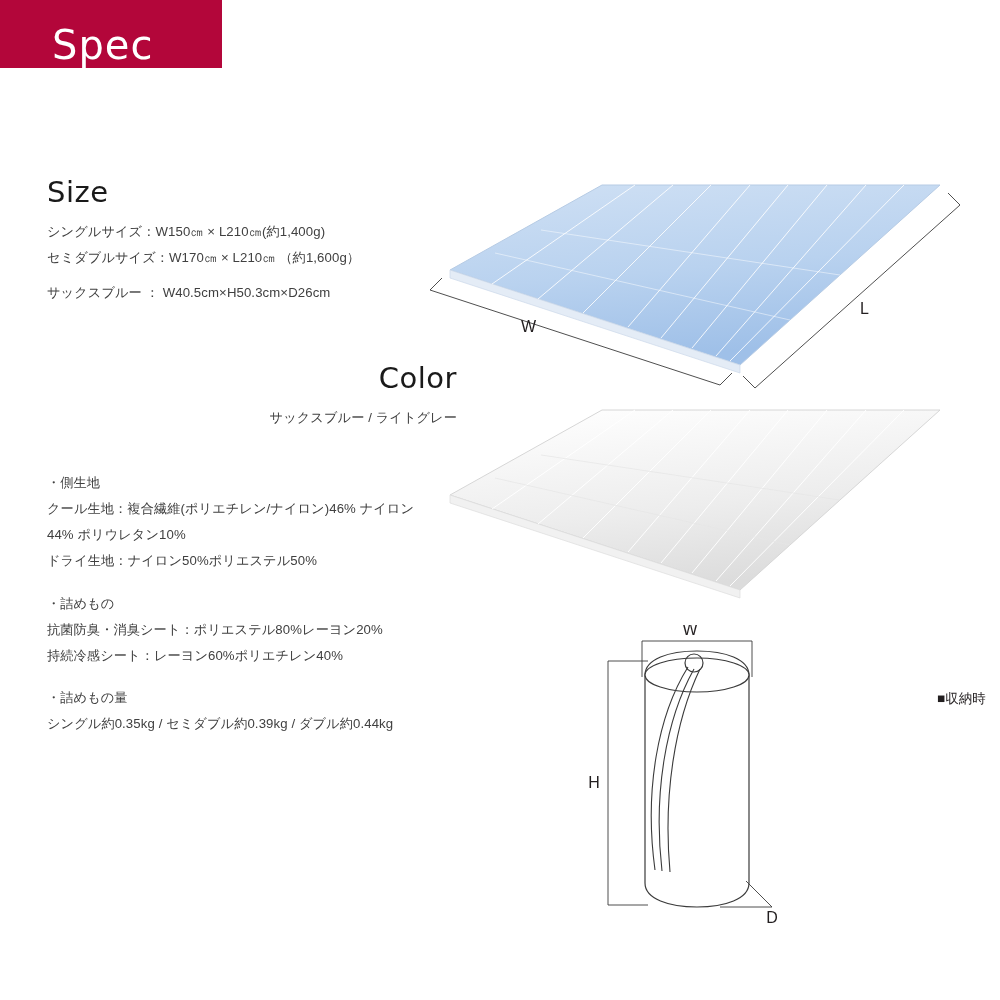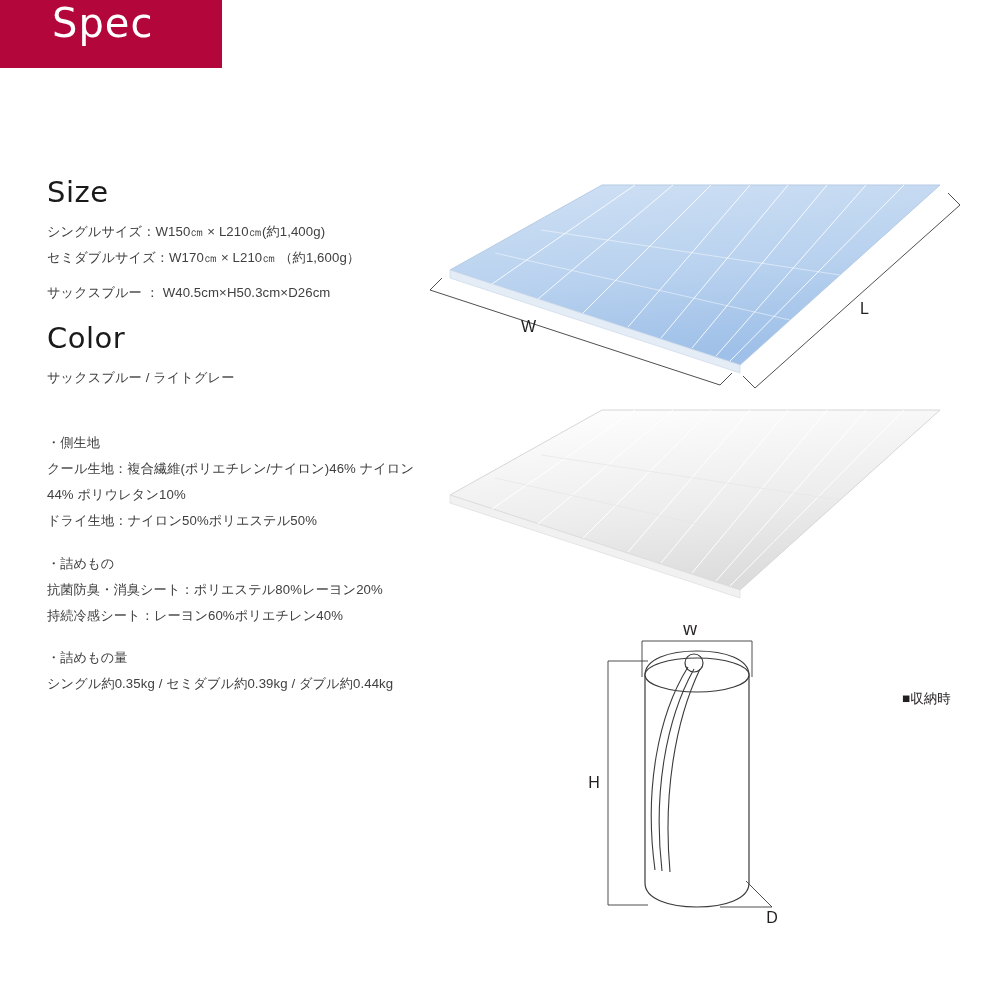--- a/index.html
+++ b/index.html
@@ -18,21 +18,21 @@
 
   
   .spec-banner {
     position: absolute;
     left: 0;
     top: 0;
     width: 222px;
     height: 68px;
     background: #b3063a;
     display: flex;
-    align-items: flex-start;
+    align-items: flex-end;
   }
   .spec-banner .spec-title {
     color: #ffffff;
     font-size: 40px;
     font-weight: 400;
     letter-spacing: 1px;
     padding-left: 52px;
     font-family: "DejaVu Sans", sans-serif;
   }
 
@@ -57,21 +57,21 @@
     font-size: 13.2px;
     line-height: 1.0;
     color: #404040;
     margin: 0 0 14px 0;
     white-space: nowrap;
     letter-spacing: 0.1px;
   }
   .line.gap-before { margin-top: 22px; }
   .line.tight { margin-bottom: 13px; }
 
-  .block-color { margin-top: 21px; }
+  .block-color { margin-top: 61px; text-align: right; }
   .block-material { margin-top: 52px; }
 
   .para-gap { height: 16px; }
 
   
   .right-col {
     position: absolute;
     left: 420px;
     top: 0;
     width: 580px;
@@ -80,21 +80,21 @@
 
   svg { display: block; }
 
   .dim-label {
     font-size: 16px;
     fill: #231f20;
     font-family: "Liberation Sans", sans-serif;
   }
   .storage-label {
     position: absolute;
-    left: 482px;
+    left: 517px;
     top: 690px;
     font-size: 13.5px;
     color: #231f20;
     white-space: nowrap;
   }
 </style>
 </head>
 <body>
 
 <div class="spec-banner">

